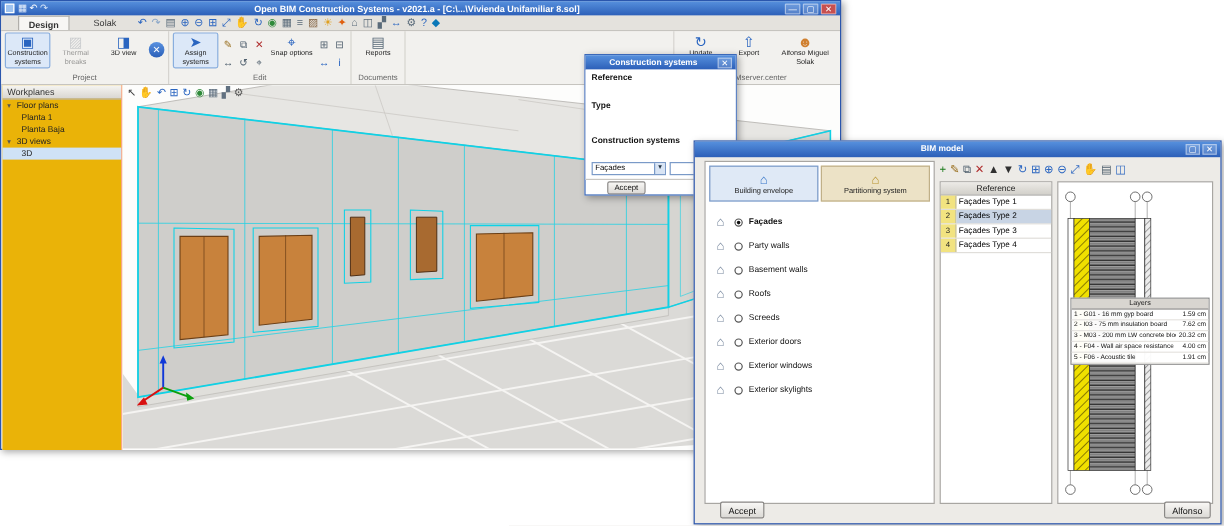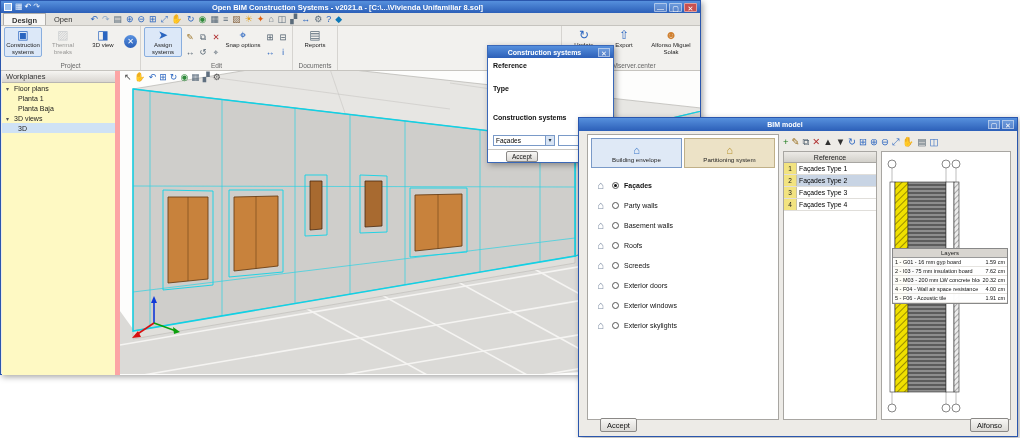--- a/index.html
+++ b/index.html
@@ -9,21 +9,21 @@
 .main-win{left:0;top:0;width:701px;height:375px;background:#edebe7;}
 .titlebar{height:12px;background:linear-gradient(#5690dd,#2c5fb8);display:flex;align-items:center;padding:0 3px;color:#fff;}
 .titlebar .tbi{font-size:8px;line-height:10px;margin:0 1px;cursor:default;}
 .app-ic{width:8px;height:8px;background:#9ec3f0;border:1px solid #fff;margin-right:2px;flex:none;}
 .tb-title{flex:1;text-align:center;font-size:7.5px;font-weight:bold;white-space:nowrap;overflow:hidden;}
 .tb-ctl{display:flex;gap:2px;}
 .tb-ctl span{width:13px;height:9px;font-size:7px;line-height:9px;text-align:center;background:rgba(255,255,255,.18);border:1px solid rgba(255,255,255,.45);border-radius:1px;}
 .tb-ctl .close{background:#c75050;}
 
 .tabrow{height:13px;background:#e4e2dd;border-bottom:1px solid #c6c4bf;display:flex;align-items:flex-end;padding:0 2px;}
-.mtab{font-size:7.5px;padding:1px 8px 0 8px;height:12px;line-height:11px;color:#333;}
+.mtab{font-size:7.5px;padding:1px 8px 0 8px;height:12px;line-height:11px;color:#333;margin-left:12px;}
 .mtab.active{background:#f7f6f4;border:1px solid #b0aeaa;border-bottom:none;font-weight:bold;}
 .menuicons{display:flex;align-items:center;gap:4px;margin-left:10px;height:12px;}
 .menuicons .tbi{font-size:9px;line-height:11px;}
 
 .ribbon{height:45px;background:#f2f1ee;border-bottom:1px solid #c6c4bf;display:flex;}
 .rgroup{border-right:1px solid #d6d4d0;display:flex;flex-direction:column;padding:1px 3px 0 3px;}
 .rgroup.last{margin-left:auto;border-left:1px solid #d6d4d0;border-right:none;}
 .rgroup-items{flex:1;display:flex;align-items:flex-start;gap:2px;}
 .rgroup-label{font-size:6.5px;color:#666;text-align:center;height:9px;line-height:9px;}
 .rbtn{width:38px;display:flex;flex-direction:column;align-items:center;border:1px solid transparent;border-radius:2px;padding:1px 0;}
@@ -31,21 +31,21 @@
 .rbtn .rlb{font-size:6px;line-height:6.5px;text-align:center;color:#222;height:13px;overflow:hidden;}
 .rbtn.active{background:#dce8f8;border-color:#89aede;}
 .rbtn.disabled{opacity:.45;}
 .ic-blue{color:#2a65c0}.ic-gray{color:#5a6b7a}.ic-orange{color:#d08030}.ic-dis{color:#9aa0a8}
 .roundx{width:13px;height:13px;border-radius:50%;background:linear-gradient(#5a92e0,#2a5fb8);color:#fff;font-size:8px;line-height:13px;text-align:center;margin-top:8px;}
 .icgrid{display:grid;grid-template-columns:repeat(3,12px);grid-auto-rows:14px;gap:1px;margin-top:3px;}
 .icgrid .tbi{font-size:8.5px;line-height:13px;text-align:center;border:1px solid transparent;}
 .icgrid2{grid-template-columns:repeat(2,12px);}
 
 .mwbody{position:absolute;left:1px;top:70px;width:698px;height:304px;display:flex;background:#fdfdfc;}
-.workpanel{width:118px;background:#fef9c3;border-right:5px solid #fca5a5;flex:none;}
+.workpanel{width:100px;background:#eab308;border-right:1px solid #fca5a5;flex:none;}
 .workhdr{height:12px;background:linear-gradient(#f6f5f2,#d9d6d1);border-bottom:1px solid #b8b6b2;font-size:7.5px;line-height:12px;padding-left:4px;color:#333;}
 .titem{height:10px;display:flex;align-items:center;font-size:7px;color:#222;padding-left:4px;}
 .titem .caret{width:8px;font-size:6px;color:#555;}
 .titem.lvl1{padding-left:16px;}
 .titem.sel{background:#cfe2f5;}
 .viewport{position:relative;flex:1;overflow:hidden;background:#fdfdfc;}
 .vp-tools{position:absolute;left:4px;top:1px;display:flex;gap:3px;z-index:2;}
 .vp-tools .tbi{font-size:9px;line-height:11px;}
 
 .dlg-tb{height:12px;background:linear-gradient(#5690dd,#2c5fb8);display:flex;align-items:center;color:#fff;padding:0 3px;}
@@ -112,21 +112,21 @@
     <span class="tb-title">Open BIM Construction Systems  -  v2021.a - [C:\...\Vivienda Unifamiliar 8.sol]</span>
     <span class="tb-ctl">
       <span>—</span>
       <span>▢</span>
       <span class="close">✕</span>
     </span>
   </div>
 
   <div class="tabrow">
     <span class="mtab active">Design</span>
-    <span class="mtab">Open</span>
+    <span class="mtab">Solak</span>
     <span class="menuicons">
         <span class="tbi" style="color: rgb(42, 101, 192);">↶</span>
         <span class="tbi" style="color: rgb(138, 166, 200);">↷</span>
         <span class="tbi" style="color: rgb(90, 107, 122);">▤</span>
         <span class="tbi" style="color: rgb(42, 101, 192);">⊕</span>
         <span class="tbi" style="color: rgb(42, 101, 192);">⊖</span>
         <span class="tbi" style="color: rgb(42, 101, 192);">⊞</span>
         <span class="tbi" style="color: rgb(42, 101, 192);">⤢</span>
         <span class="tbi" style="color: rgb(192, 138, 48);">✋</span>
         <span class="tbi" style="color: rgb(42, 101, 192);">↻</span>

